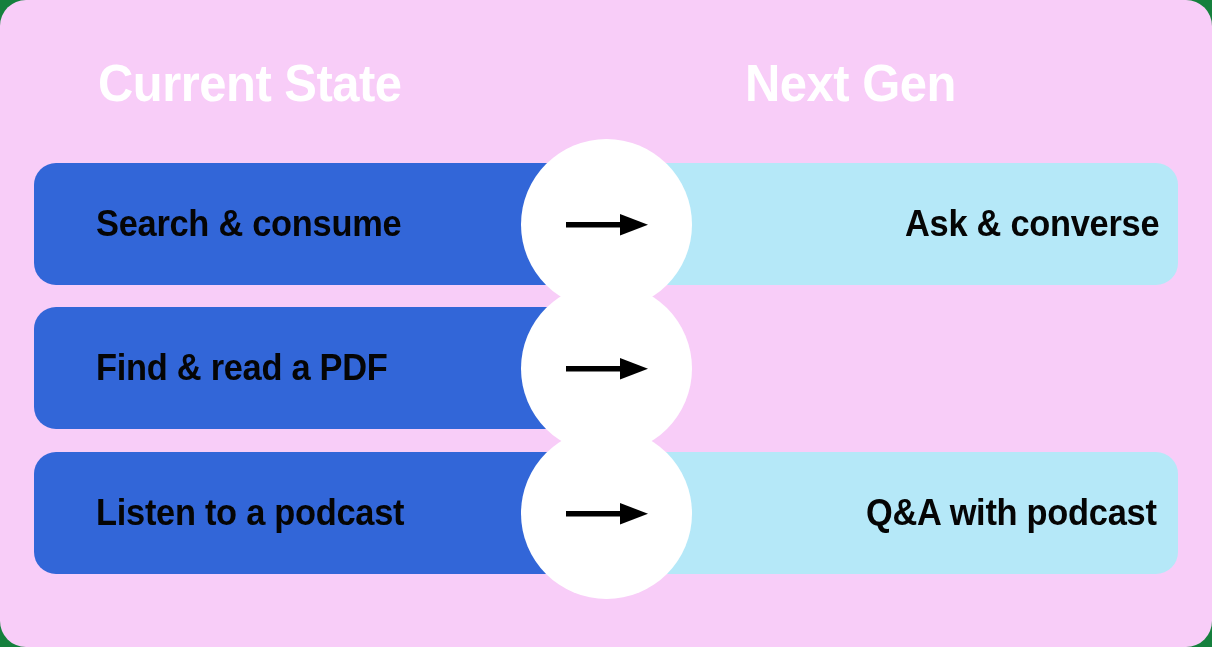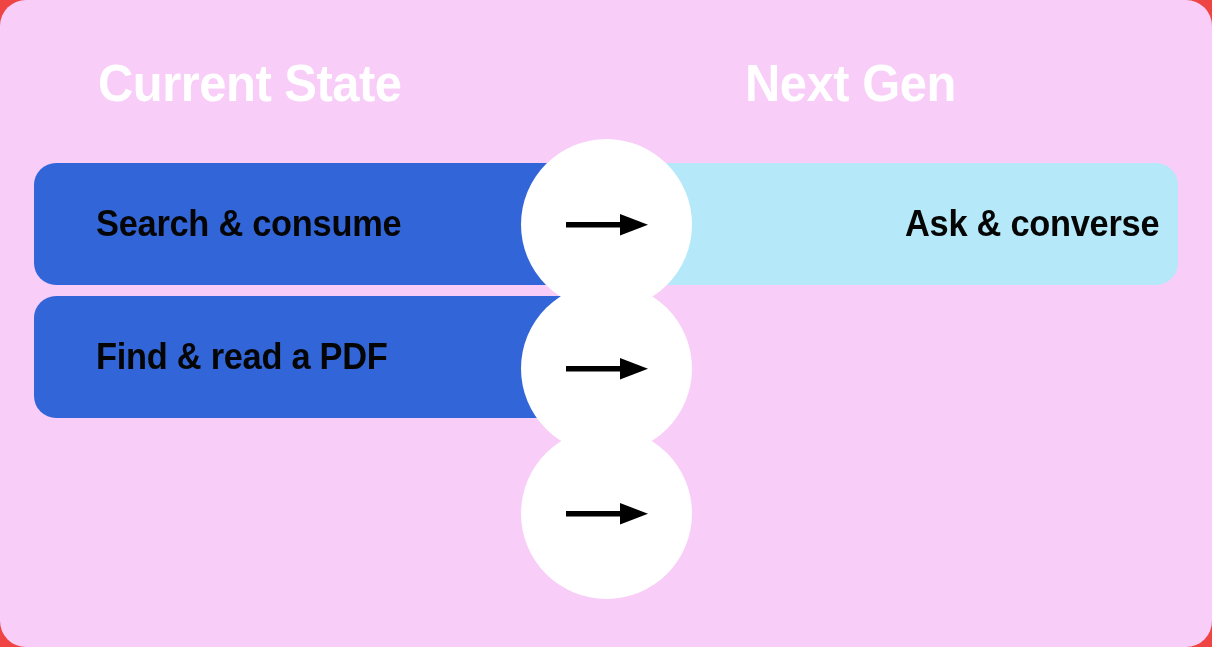--- a/index.html
+++ b/index.html
@@ -12,21 +12,21 @@
     height: 647px;
     overflow: hidden;
     font-family: "Liberation Sans", "DejaVu Sans", sans-serif;
   }
 
   
   .page {
     position: relative;
     width: 1212px;
     height: 647px;
-    background: #ef4444;
+    background: #15803d;
   }
 
   .card {
     position: absolute;
     left: 0;
     top: 0;
     width: 1212px;
     height: 647px;
     background: #f8cdf8;
     border-radius: 26px;
@@ -65,21 +65,21 @@
     width: 100%;
     height: 100%;
   }
   .row {
     position: absolute;
     left: 0;
     width: 1212px;
     height: 122px;
   }
   .row-1 { top: 163px; }
-  .row-2 { top: 296px; }
+  .row-2 { top: 307px; }
   .row-3 { top: 452px; }
 
   .pill {
     position: absolute;
     top: 0;
     height: 122px;
     border-radius: 22px;
     display: flex;
     align-items: center;
     box-sizing: border-box;
@@ -161,20 +161,26 @@
         </div>
       </div>
 
       <div class="row row-2">
         <div class="pill pill--left">
           <span class="pill-label">Find &amp; read a PDF</span>
         </div>
       </div>
 
       <div class="row row-3">
+        <div class="pill pill--left">
+          <span class="pill-label">Listen to a podcast</span>
+        </div>
+        <div class="pill pill--right">
+          <span class="pill-label">Q&amp;A with podcast</span>
+        </div>
       </div>
 
     </div>
 
     <div class="connectors">
       <div class="connector connector-1">
         <svg class="arrow-icon" viewBox="0 0 82 34">
           <rect x="0" y="14" width="60" height="5.5" fill="#000000"></rect>
           <polygon points="54,6 82,16.75 54,27.5" fill="#000000"></polygon>
         </svg>

